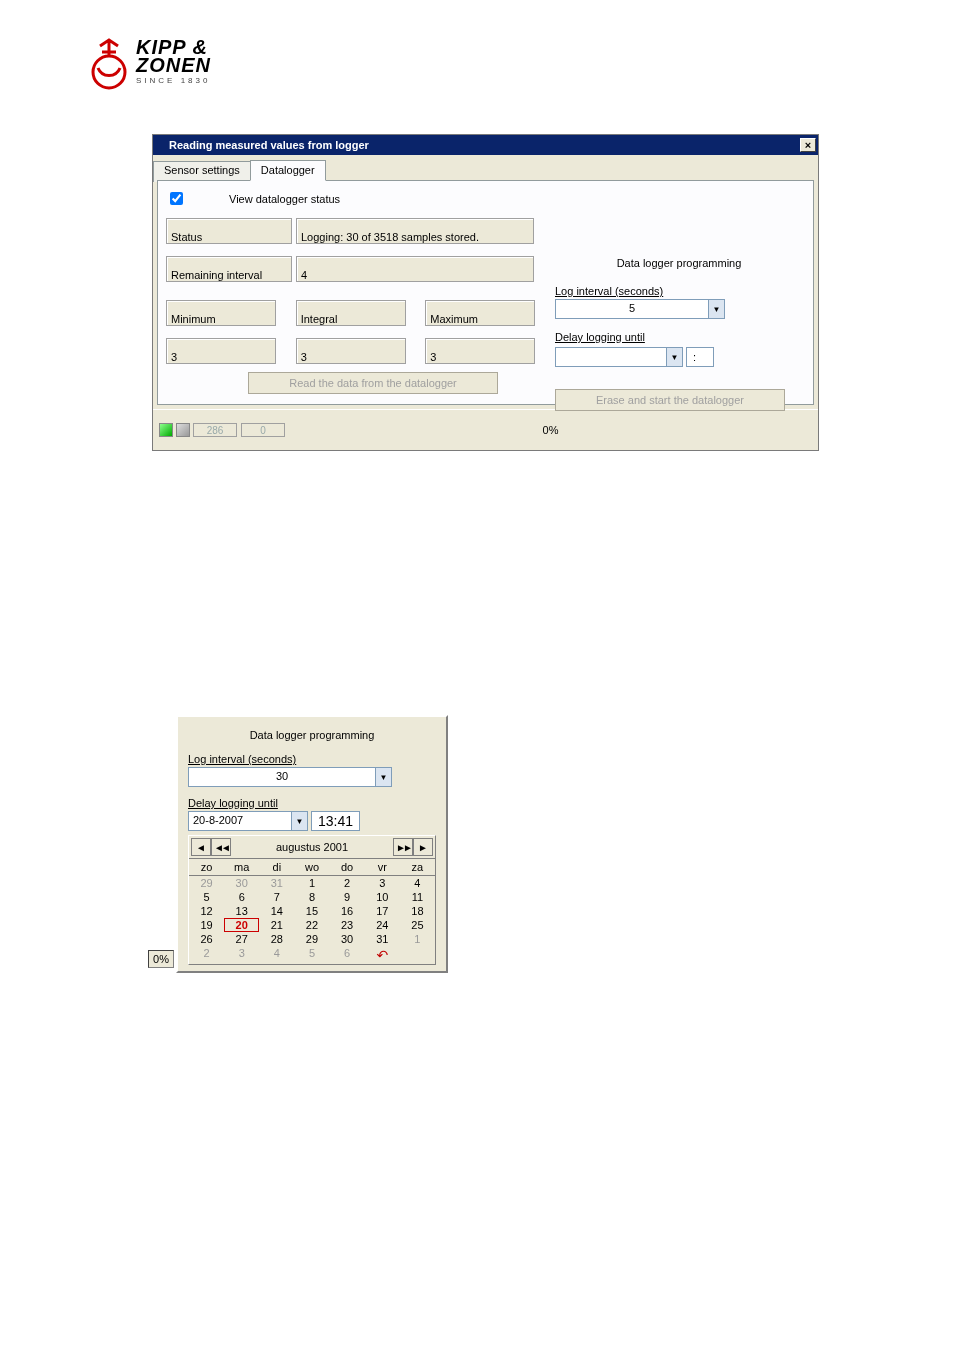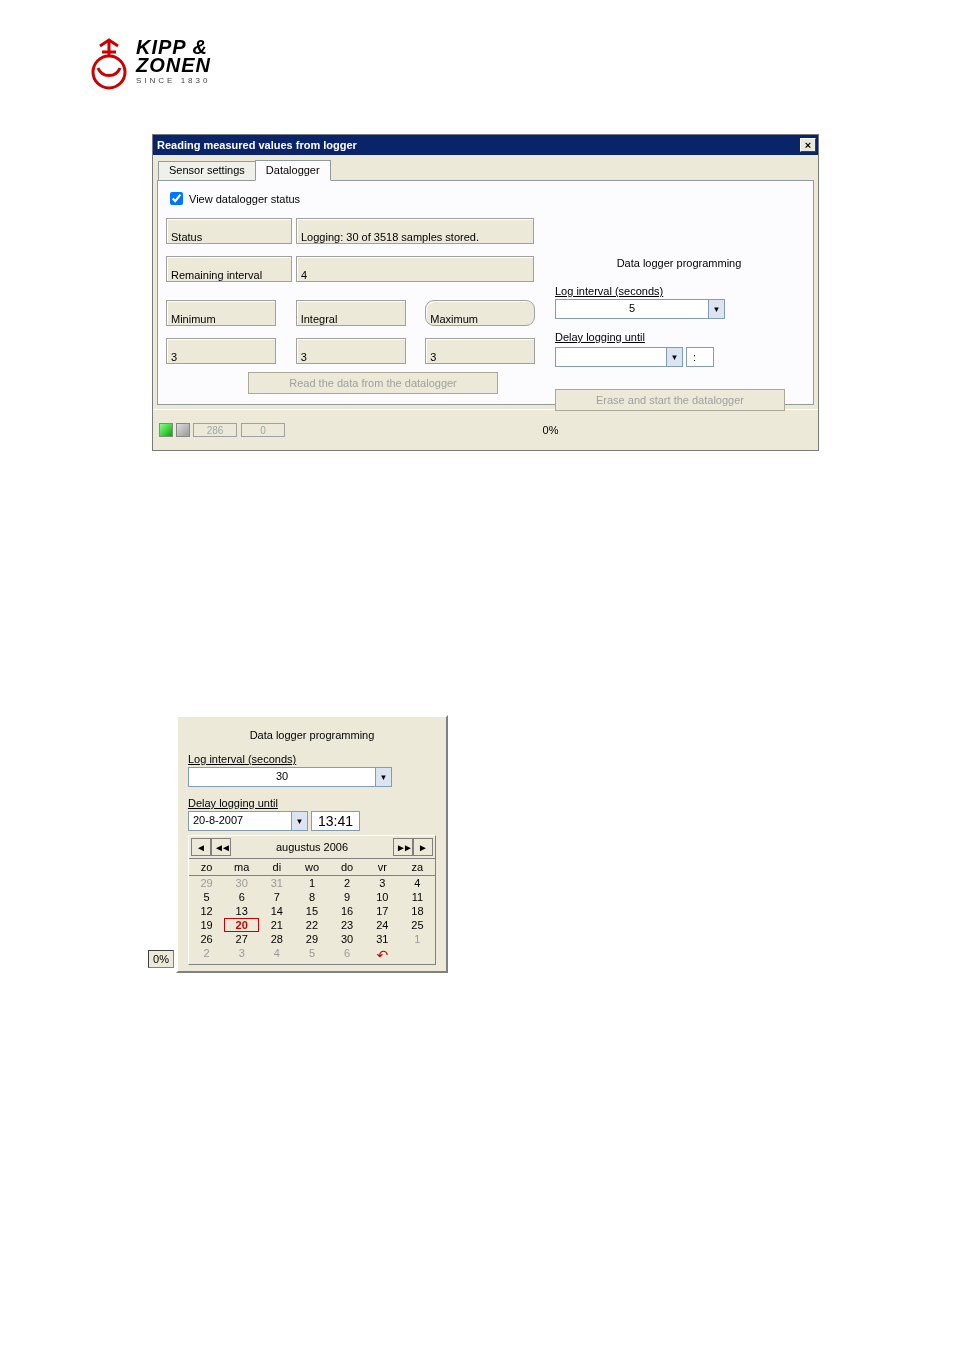--- a/index.html
+++ b/index.html
@@ -35,61 +35,60 @@
       left: 152px; top: 134px;
       width: 667px;
       background: #ece9d8;
       border: 1px solid #7a7a7a;
     }
     .titlebar {
       background: #0a246a;
       color: #fff;
       height: 20px;
       display: flex; align-items: center; justify-content: space-between;
-      padding: 0 2px 0 4px;
+      padding: 0 2px 0 16px;
       font-weight: bold;
       font-size: 11px;
     }
     .titlebar .close {
       width: 16px; height: 14px;
       background: #ece9d8;
       color: #000;
       border: 1px solid #fff;
       border-right-color:#404040; border-bottom-color:#404040;
       display:flex; align-items:center; justify-content:center;
       font-family: Arial, sans-serif;
       font-weight: bold;
       font-size: 11px;
       line-height: 1;
     }
     .tabs {
       margin-top: 4px;
       display: flex;
-      padding-left: 5px;
     }
     .tab {
       padding: 3px 10px 4px;
       background: #ece9d8;
       border: 1px solid #919b9c;
       border-bottom: none;
       margin-right: -1px;
       position: relative;
       top: 1px;
       font-size: 11px;
     }
     .tab.inactive { background:#f0f0ea; top:2px; padding-top:2px;}
     .tab.active { background: #fcfcfe; border-bottom: 1px solid #fcfcfe; z-index: 2; }
     .tab-panel {
       border: 1px solid #919b9c;
       margin: 0 4px 4px 4px;
       background: #fcfcfe;
       padding: 8px 8px 28px 8px;
       position: relative;
     }
-    .check-row { display:flex; align-items:center; margin-bottom:10px; }
+    .check-row { display:flex; align-items:center; margin-bottom:10px;gap:40px; }
     .check-row input { margin-right:6px; }
     .sunken-input {
       background: #fff;
       border: 1px solid #7f9db9;
       box-shadow: inset 1px 1px 0 #d0d0d0;
       padding: 12px 4px;
       font-size: 11px;
       font-family: inherit;
       height: 18px;
     }
@@ -229,21 +228,21 @@
         <div class="triple" style="margin-top:18px;">
           <div class="col">
             <span class="lbl sunken-input ro" style="width:110px; display:inline-block;">Minimum</span>
             <div class="sunken-input ro" style="width:110px; margin-top:6px;">3</div>
           </div>
           <div class="col">
             <span class="lbl sunken-input ro" style="width:110px; display:inline-block;">Integral</span>
             <div class="sunken-input ro" style="width:110px; margin-top:6px;">3</div>
           </div>
           <div class="col">
-            <span class="lbl sunken-input ro" style="width:110px; display:inline-block;border-radius:9px;">Maximum</span>
+            <span class="lbl sunken-input ro" style="width:110px; display:inline-block;">Maximum</span>
             <div class="sunken-input ro" style="width:110px; margin-top:6px;">3</div>
           </div>
         </div>
         <button class="read-btn" disabled="">Read the data from the datalogger</button>
       </div>
 
       <div class="right-pane">
         <div class="heading">Data logger programming</div>
         <span class="lbl-us">Log interval (seconds)</span>
         <div class="combo">
@@ -284,21 +283,21 @@
         <div class="txt">20-8-2007</div>
         <div class="arrow">▼</div>
       </div>
       <div class="time-box2">13:41</div>
     </div>
 
     <div class="cal">
       <div class="cal-nav">
         <div class="nbtn">◄</div>
         <div class="nbtn db">◄◄</div>
-        <div class="month">augustus 2006</div>
+        <div class="month">augustus 2001</div>
         <div class="nbtn db">►►</div>
         <div class="nbtn">►</div>
       </div>
       <div class="cal-head">
         <div>zo</div>
         <div>ma</div>
         <div>di</div>
         <div>wo</div>
         <div>do</div>
         <div>vr</div>

